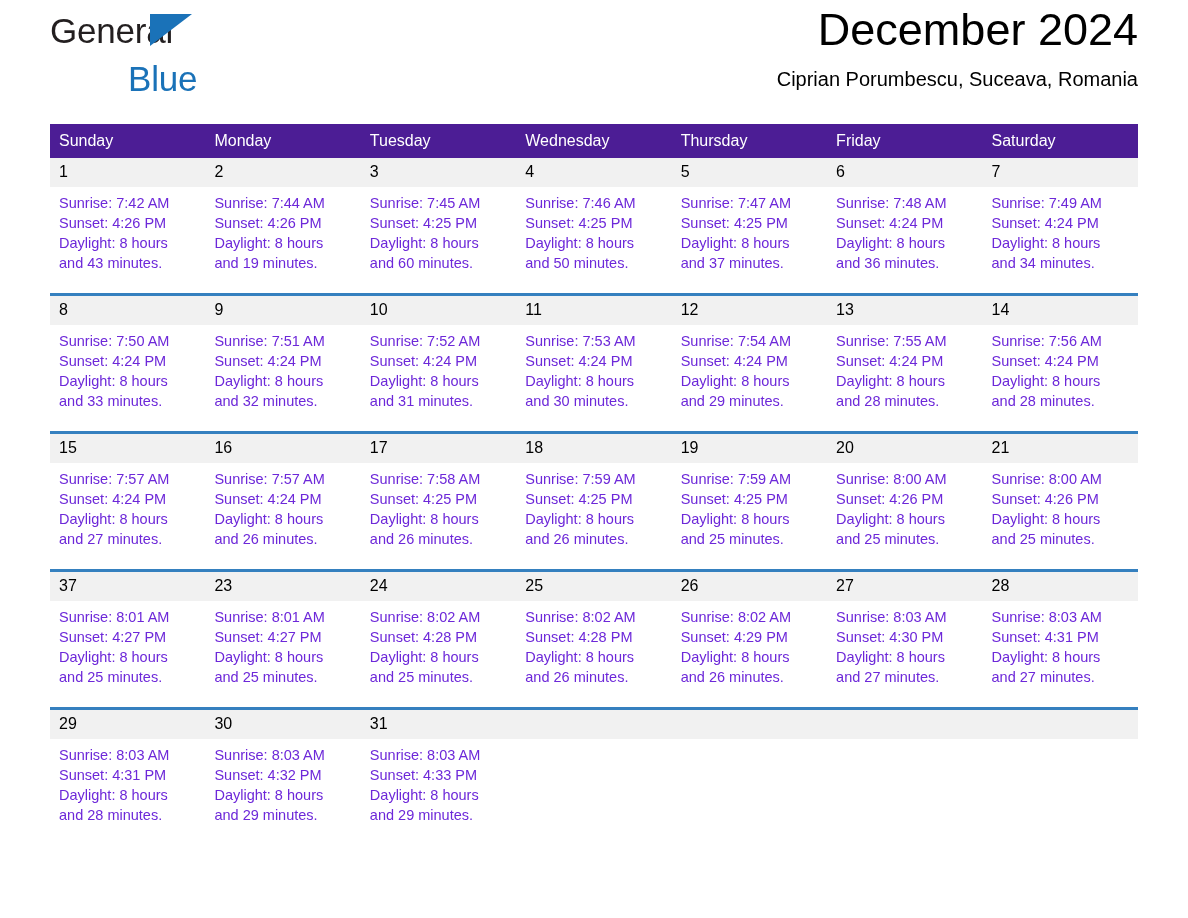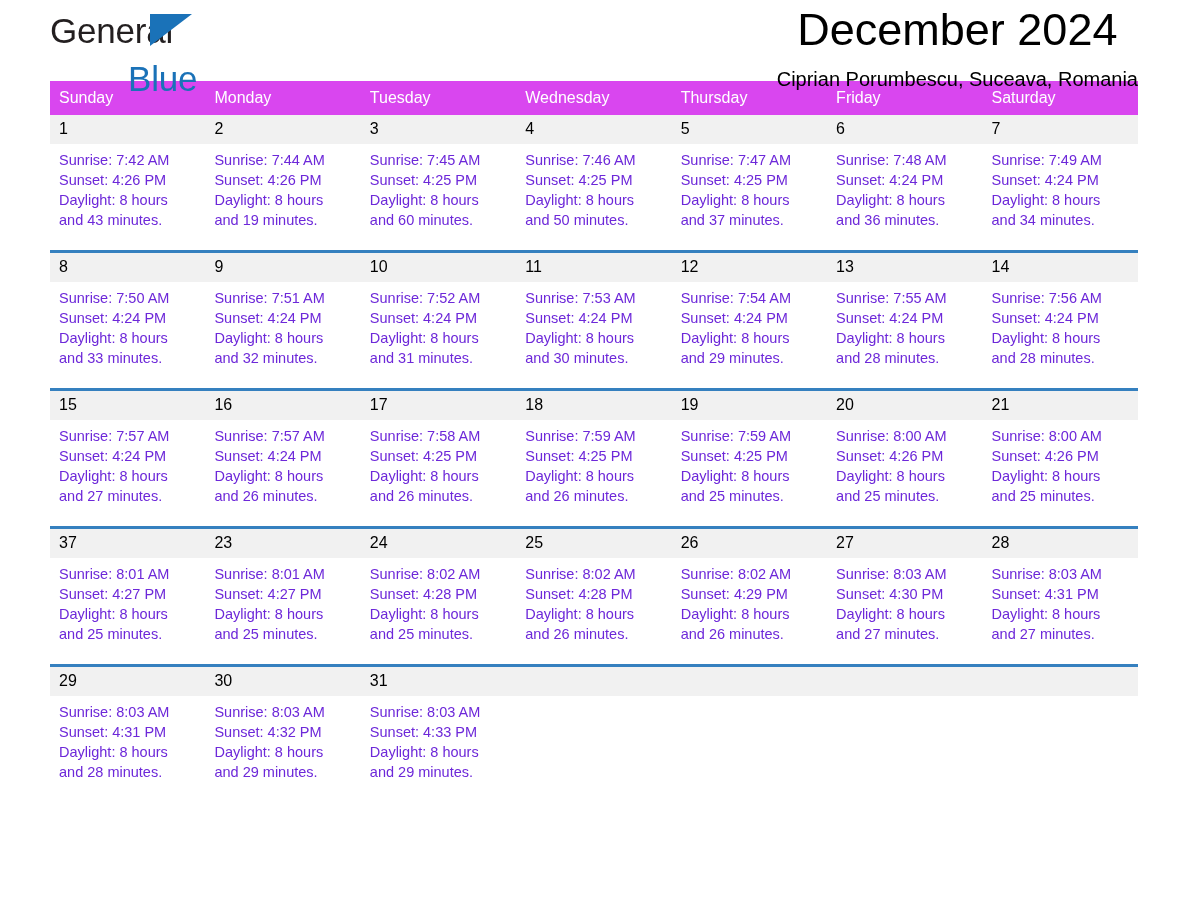--- a/index.html
+++ b/index.html
@@ -18,21 +18,21 @@
     position: relative;
     width: 1188px;
     height: 918px;
     box-sizing: border-box;
     padding: 0 50px;
   }
 
   
   .header {
     position: relative;
-    height: 81px;
+    height: 124px;
     display: flex;
     align-items: flex-start;
     justify-content: space-between;
   }
   .brand {
     position: relative;
     padding-top: 12px;
     width: 300px;
     height: 80px;
   }
@@ -57,21 +57,21 @@
   .brand-line2 {
     position: absolute;
     left: 78px;
     top: 60px;
     font-size: 35px;
     line-height: 38px;
     color: #1a72b8;
     letter-spacing: -0.2px;
   }
   .title-block {
-    text-align: center;
+    text-align: right;
     padding-top: 4px;
   }
   .month-title {
     font-size: 45px;
     line-height: 52px;
     font-weight: normal;
     color: #000;
     margin: 0;
     letter-spacing: 0px;
   }
@@ -85,21 +85,21 @@
 
   
   .calendar {
     width: 1088px;
     border-collapse: collapse;
     table-layout: fixed;
   }
   .calendar col { width: 155.43px; }
 
   thead th {
-    background: #d946ef;
+    background: #4c1d95;
     color: #ffffff;
     font-size: 16px;
     font-weight: normal;
     text-align: left;
     padding: 8px 0 8px 9px;
     height: 18px;
     vertical-align: middle;
     border: none;
   }
 

